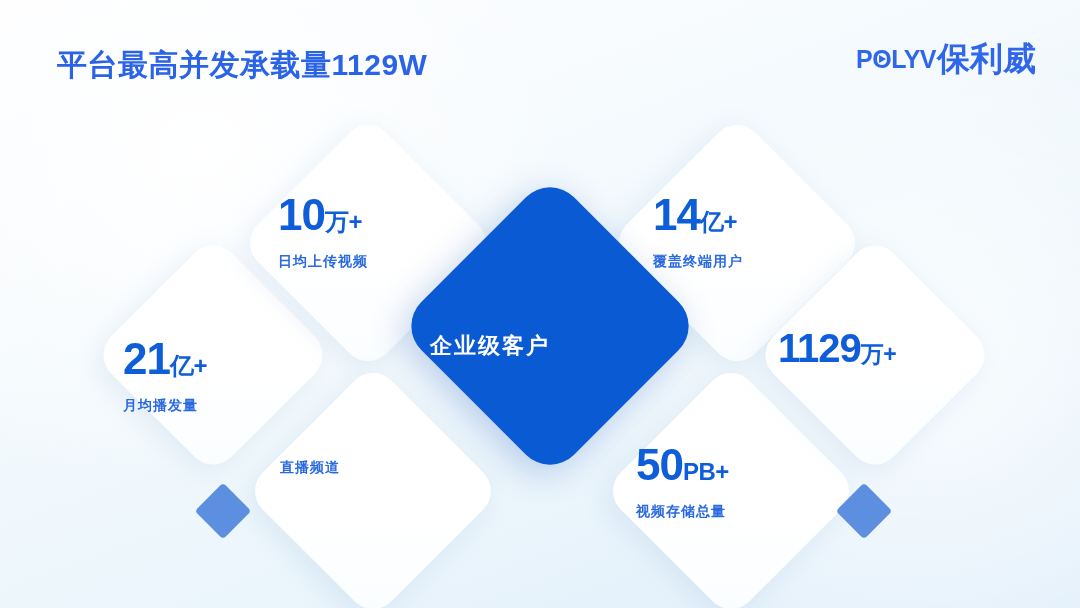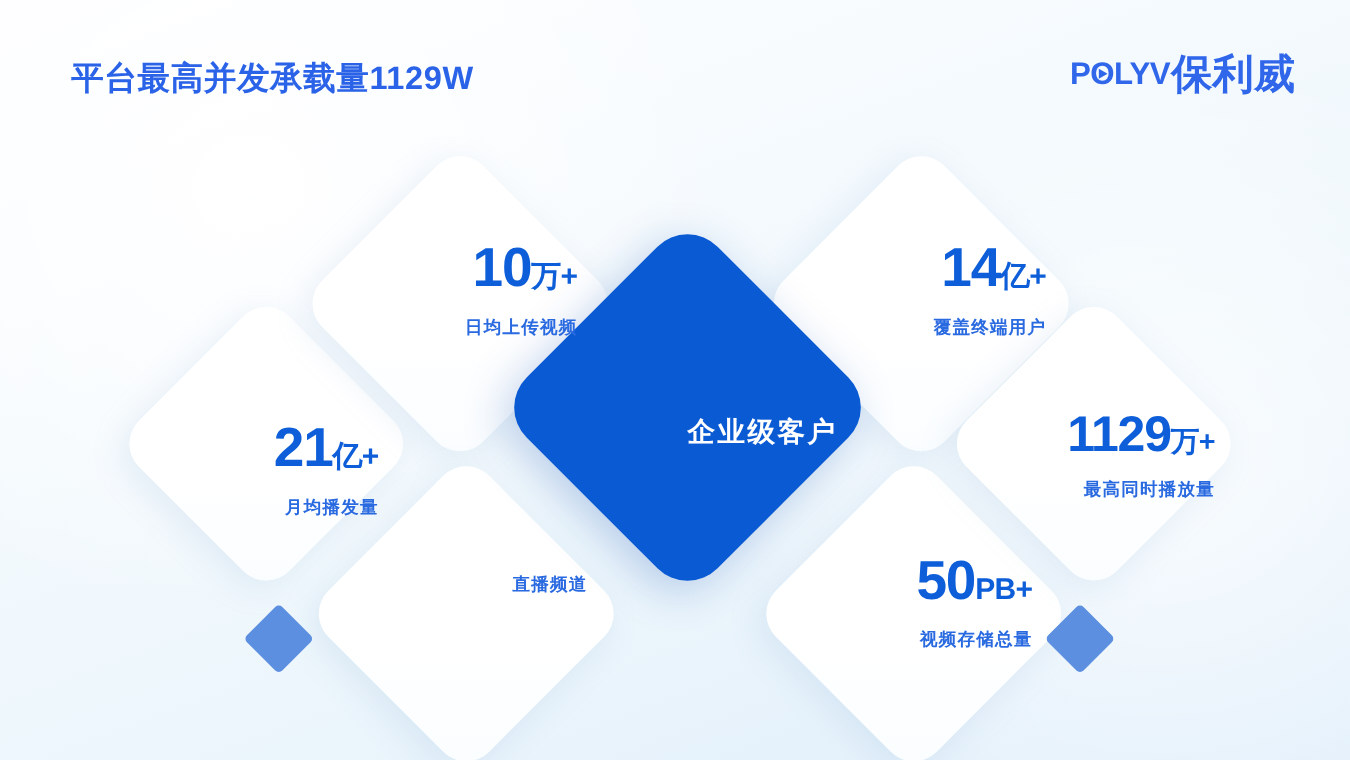--- a/index.html
+++ b/index.html
@@ -33,21 +33,21 @@
     width: 700px; height: 640px;
     background: radial-gradient(closest-side, rgba(255,255,255,0.75), rgba(255,255,255,0) 100%);
     pointer-events: none;
   }
 
   
   #header-title {
     position: absolute;
     left: 57px;
     top: 45px;
-    font-size: 26px;
+    font-size: 30px;
     font-weight: bold;
     color: #2a63e8;
     letter-spacing: 0.5px;
     white-space: nowrap;
   }
   #brand-logo {
     position: absolute;
     right: 44px;
     top: 44px;
     display: flex;
@@ -104,21 +104,21 @@
   }
   .diamond.accent {
     background: #5d8fe0;
     border-radius: 4px;
     box-shadow: none;
   }
 
   
   .stat {
     position: absolute;
-    text-align: right;
+    text-align: left;
     white-space: nowrap;
     line-height: 1;
   }
   .stat .value {
     display: block;
     color: #0d5ed8;
     font-weight: bold;
     line-height: 1;
   }
   .stat .unit {
@@ -208,20 +208,19 @@
     <span class="label">覆盖终端用户</span>
   </div>
 
   <div class="stat sm" style="left:636px; top:443px; width:190px;">
     <span class="value"><span>50</span><span class="unit">PB+</span></span>
     <span class="label">视频存储总量</span>
   </div>
 
   <div class="stat wide" style="left:778px; top:328px; width:194px;">
     <span class="value"><span>1129</span><span class="unit">万+</span></span>
-    <span class="label">最高同时播放量</span>
   </div>
 
   <div class="stat center" style="left:430px; top:305px; width:240px;">
     <span class="label">企业级客户</span>
   </div>
 
 </div>
 
 </body></html>

